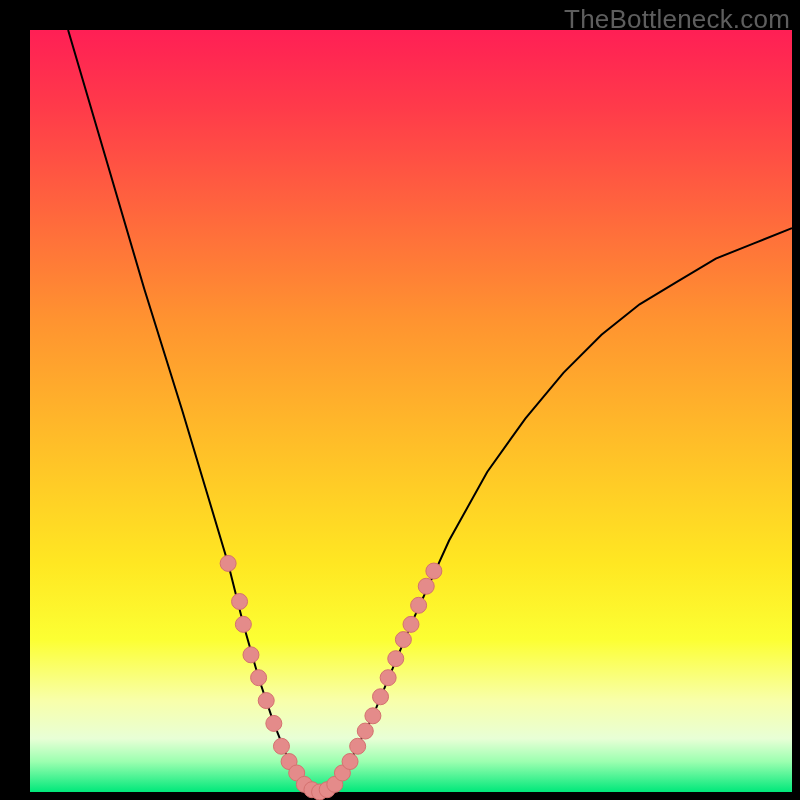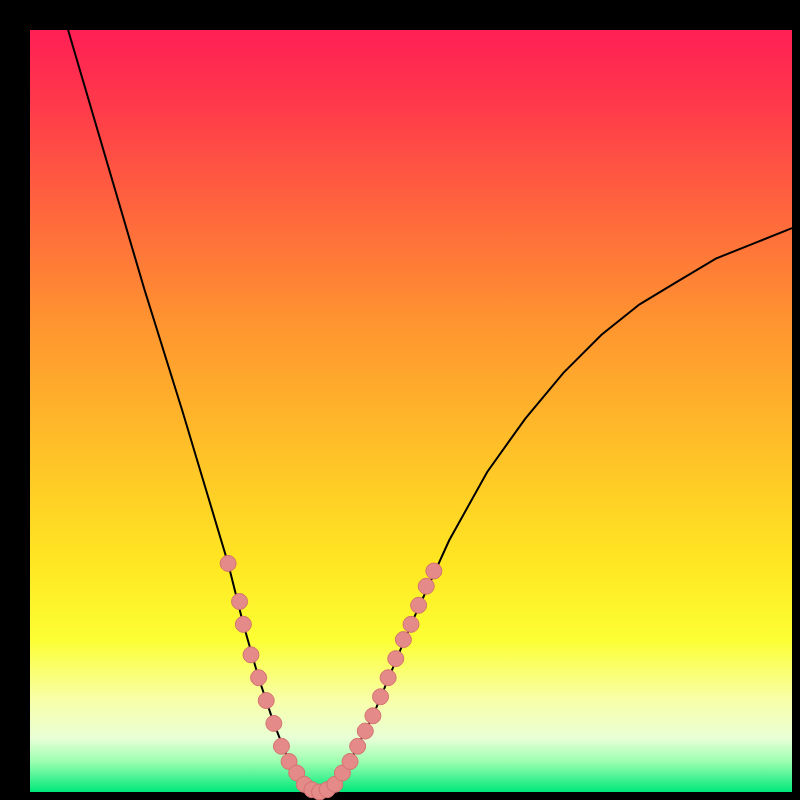--- a/index.html
+++ b/index.html
@@ -56,20 +56,21 @@
     width: 762px;
     height: 762px;
     overflow: visible;
   }
 </style>
 </head>
 <body>
 
 <div class="frame">
 
+  <div class="watermark">TheBottleneck.com</div>
 
   <div class="plot-area">
     <svg class="curve" viewBox="0 0 762 762" preserveAspectRatio="none">
       <path id="curve-path" fill="none" stroke-width="2" d="M38.10 0.00 L76.20 129.54 L114.30 259.08 L152.40 381.00 L175.26 457.20 L198.12 533.40 L213.36 594.36 L228.60 647.70 L243.84 693.42 L259.08 731.52 L274.32 754.38 L289.56 762.00 L304.80 754.38 L320.04 731.52 L342.90 685.80 L381.00 594.36 L419.10 510.54 L457.20 441.96 L495.30 388.62 L533.40 342.90 L571.50 304.80 L609.60 274.32 L647.70 251.46 L685.80 228.60 L723.90 213.36 L762.00 198.12" stroke="#000000"></path>
       <g id="markers-group">
           <circle cx="198.12" cy="533.40" r="8" fill="#e48b8a" stroke="#d4716f" stroke-width="1"></circle>
           <circle cx="209.55" cy="571.50" r="8" fill="#e48b8a" stroke="#d4716f" stroke-width="1"></circle>
           <circle cx="213.36" cy="594.36" r="8" fill="#e48b8a" stroke="#d4716f" stroke-width="1"></circle>
           <circle cx="220.98" cy="624.84" r="8" fill="#e48b8a" stroke="#d4716f" stroke-width="1"></circle>
           <circle cx="228.60" cy="647.70" r="8" fill="#e48b8a" stroke="#d4716f" stroke-width="1"></circle>

